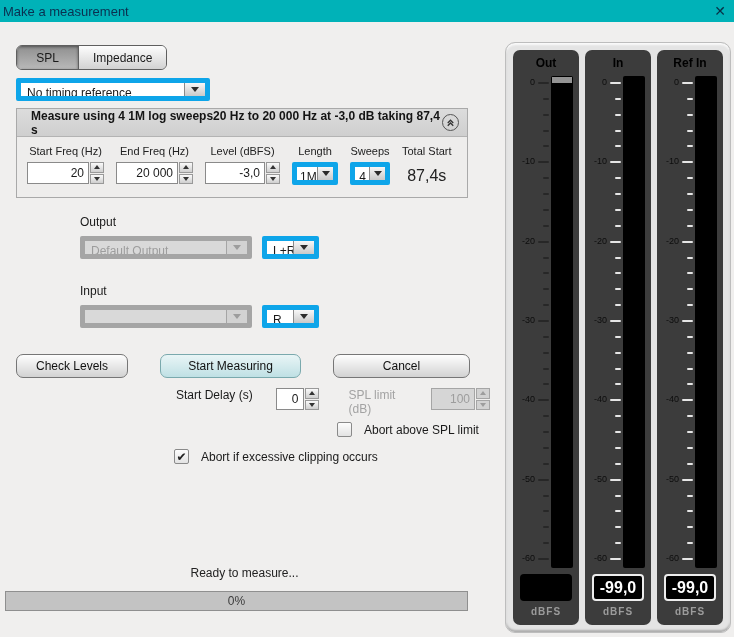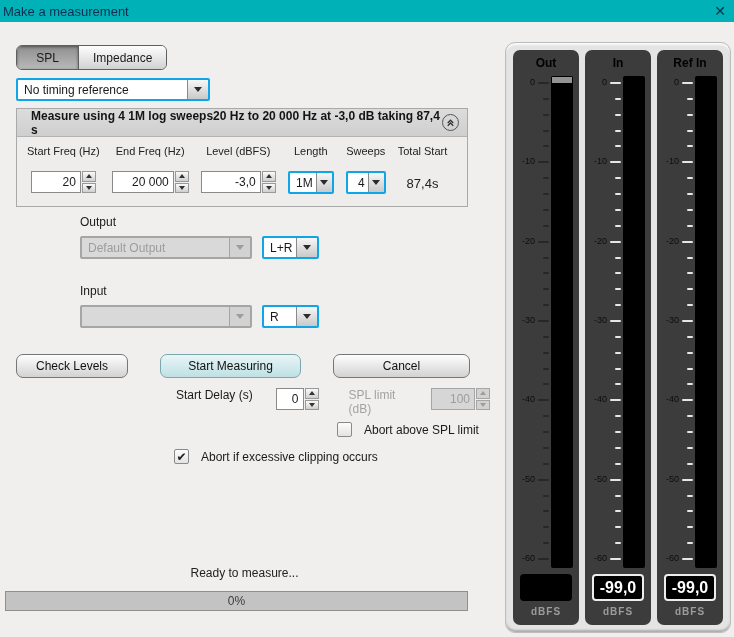--- a/index.html
+++ b/index.html
@@ -24,21 +24,21 @@
     position:absolute; left:16px; top:23px; display:flex; height:25px;
     border:1px solid #5f5f5f; border-radius:6px; overflow:hidden; background:#ddd;
   }
   .tab { padding:4px 14px; display:flex; align-items:center; justify-content:center; min-width:62px; }
   .tab.selected {
     background:linear-gradient(#8f8f8f,#b9b9b9);
     box-shadow:inset 0 1px 3px rgba(0,0,0,.45); border-right:1px solid #5f5f5f;
   }
   .tab.unselected { background:linear-gradient(#fdfdfd,#d2d2d2); }
   
-  .combo { display:flex; height:23px; border:2px solid #0ea5e9; background:#fff; border-radius:2px; }
+  .combo { display:flex; height:23px; border:5px solid #0ea5e9; background:#fff; border-radius:2px; }
   .combo .val { flex:1; padding:3px 6px; white-space:nowrap; overflow:hidden; }
   .combo .arrow {
     width:21px; border-left:1px solid #8a8a8a; background:linear-gradient(#f7f7f7,#c9c9c9);
     display:flex; align-items:center; justify-content:center;
   }
   .combo.disabled { background:#d9d9d9; color:#9d9d9d; border-color:#a5a5a5; }
   .combo.disabled .arrow { background:#d2d2d2; border-left-color:#a5a5a5; }
   .combo.disabled .tri { border-top-color:#9d9d9d; }
   .tri { width:0; height:0; border-left:4px solid transparent; border-right:4px solid transparent; border-top:5px solid #2b2b2b; }
   .timing-combo { position:absolute; left:16px; top:56px; width:194px; }
@@ -51,41 +51,41 @@
     height:28px; background:linear-gradient(#dcdcdc,#cfcfcf);
     border-bottom:1px solid #b3b3b3; display:flex; align-items:center;
     padding:0 8px 0 14px; font-weight:bold; color:#141414;
   }
   .measure-header .htext { flex:1; }
   .collapse-btn {
     width:17px; height:17px; border:1px solid #555; border-radius:50%;
     display:flex; align-items:center; justify-content:center; background:transparent;
   }
   .fields { display:flex; padding:8px 10px 12px 10px; gap:12px; }
-  .field { display:flex; flex-direction:column; align-items:center; gap:14px; }
+  .field { display:flex; flex-direction:column; align-items:center; gap:5px; }
   .field .flabel { font-size:11px; color:#222; white-space:nowrap; }
   
   .spin { display:flex; height:22px; }
   .spin .num {
     border:1px solid #8a8a8a; background:#fff; padding:3px 4px;
     text-align:right; font-size:12px; display:flex; align-items:center; justify-content:flex-end;
   }
   .spin .btns { display:flex; flex-direction:column; width:14px; margin-left:1px; }
   .spin .sb {
     flex:1; border:1px solid #999; background:linear-gradient(#fafafa,#cfcfcf);
     display:flex; align-items:center; justify-content:center;
   }
   .spin .sb + .sb { margin-top:1px; }
   .tri-up { width:0; height:0; border-left:3px solid transparent; border-right:3px solid transparent; border-bottom:4px solid #333; }
   .tri-dn { width:0; height:0; border-left:3px solid transparent; border-right:3px solid transparent; border-top:4px solid #333; }
   .spin.disabled .num { background:#d6d6d6; color:#9d9d9d; border-color:#a5a5a5; }
   .spin.disabled .sb { background:#d2d2d2; border-color:#a5a5a5; }
   .spin.disabled .tri-up { border-bottom-color:#9d9d9d; }
   .spin.disabled .tri-dn { border-top-color:#9d9d9d; }
-  .total-time { font-size:13px; color:#222; padding-top:5px; }
+  .total-time { font-size:16px; color:#222; padding-top:5px; }
   
   .io-group { position:absolute; left:80px; }
   .io-label { margin-bottom:7px; }
   .io-row { display:flex; gap:10px; }
   .device-combo { width:172px; }
   .chan-combo { width:57px; }
   .out-group { top:193px; }
   .in-group { top:262px; }
   
   .btn-row { position:absolute; left:16px; top:332px; width:454px; display:flex; justify-content:space-between; }
@@ -180,21 +180,21 @@
         <svg width="11" height="11" viewBox="0 0 12 12">
             <path d="M3 6.5 L6 3.5 L9 6.5" fill="none" stroke="#333" stroke-width="1.4"></path>
             <path d="M3 9.5 L6 6.5 L9 9.5" fill="none" stroke="#333" stroke-width="1.4"></path>
           </svg>
       </span>
     </div>
     <div class="fields">
       <div class="field">
         <span class="flabel">Start Freq (Hz)</span>
         <div class="spin">
-          <span class="num" style="width:50px">20</span>
+          <span class="num" style="width:62px">20</span>
           <span class="btns">
               <span class="sb">
                 <span class="tri-up"></span>
               </span>
               <span class="sb">
                 <span class="tri-dn"></span>
               </span>
             </span>
         </div>
       </div>

